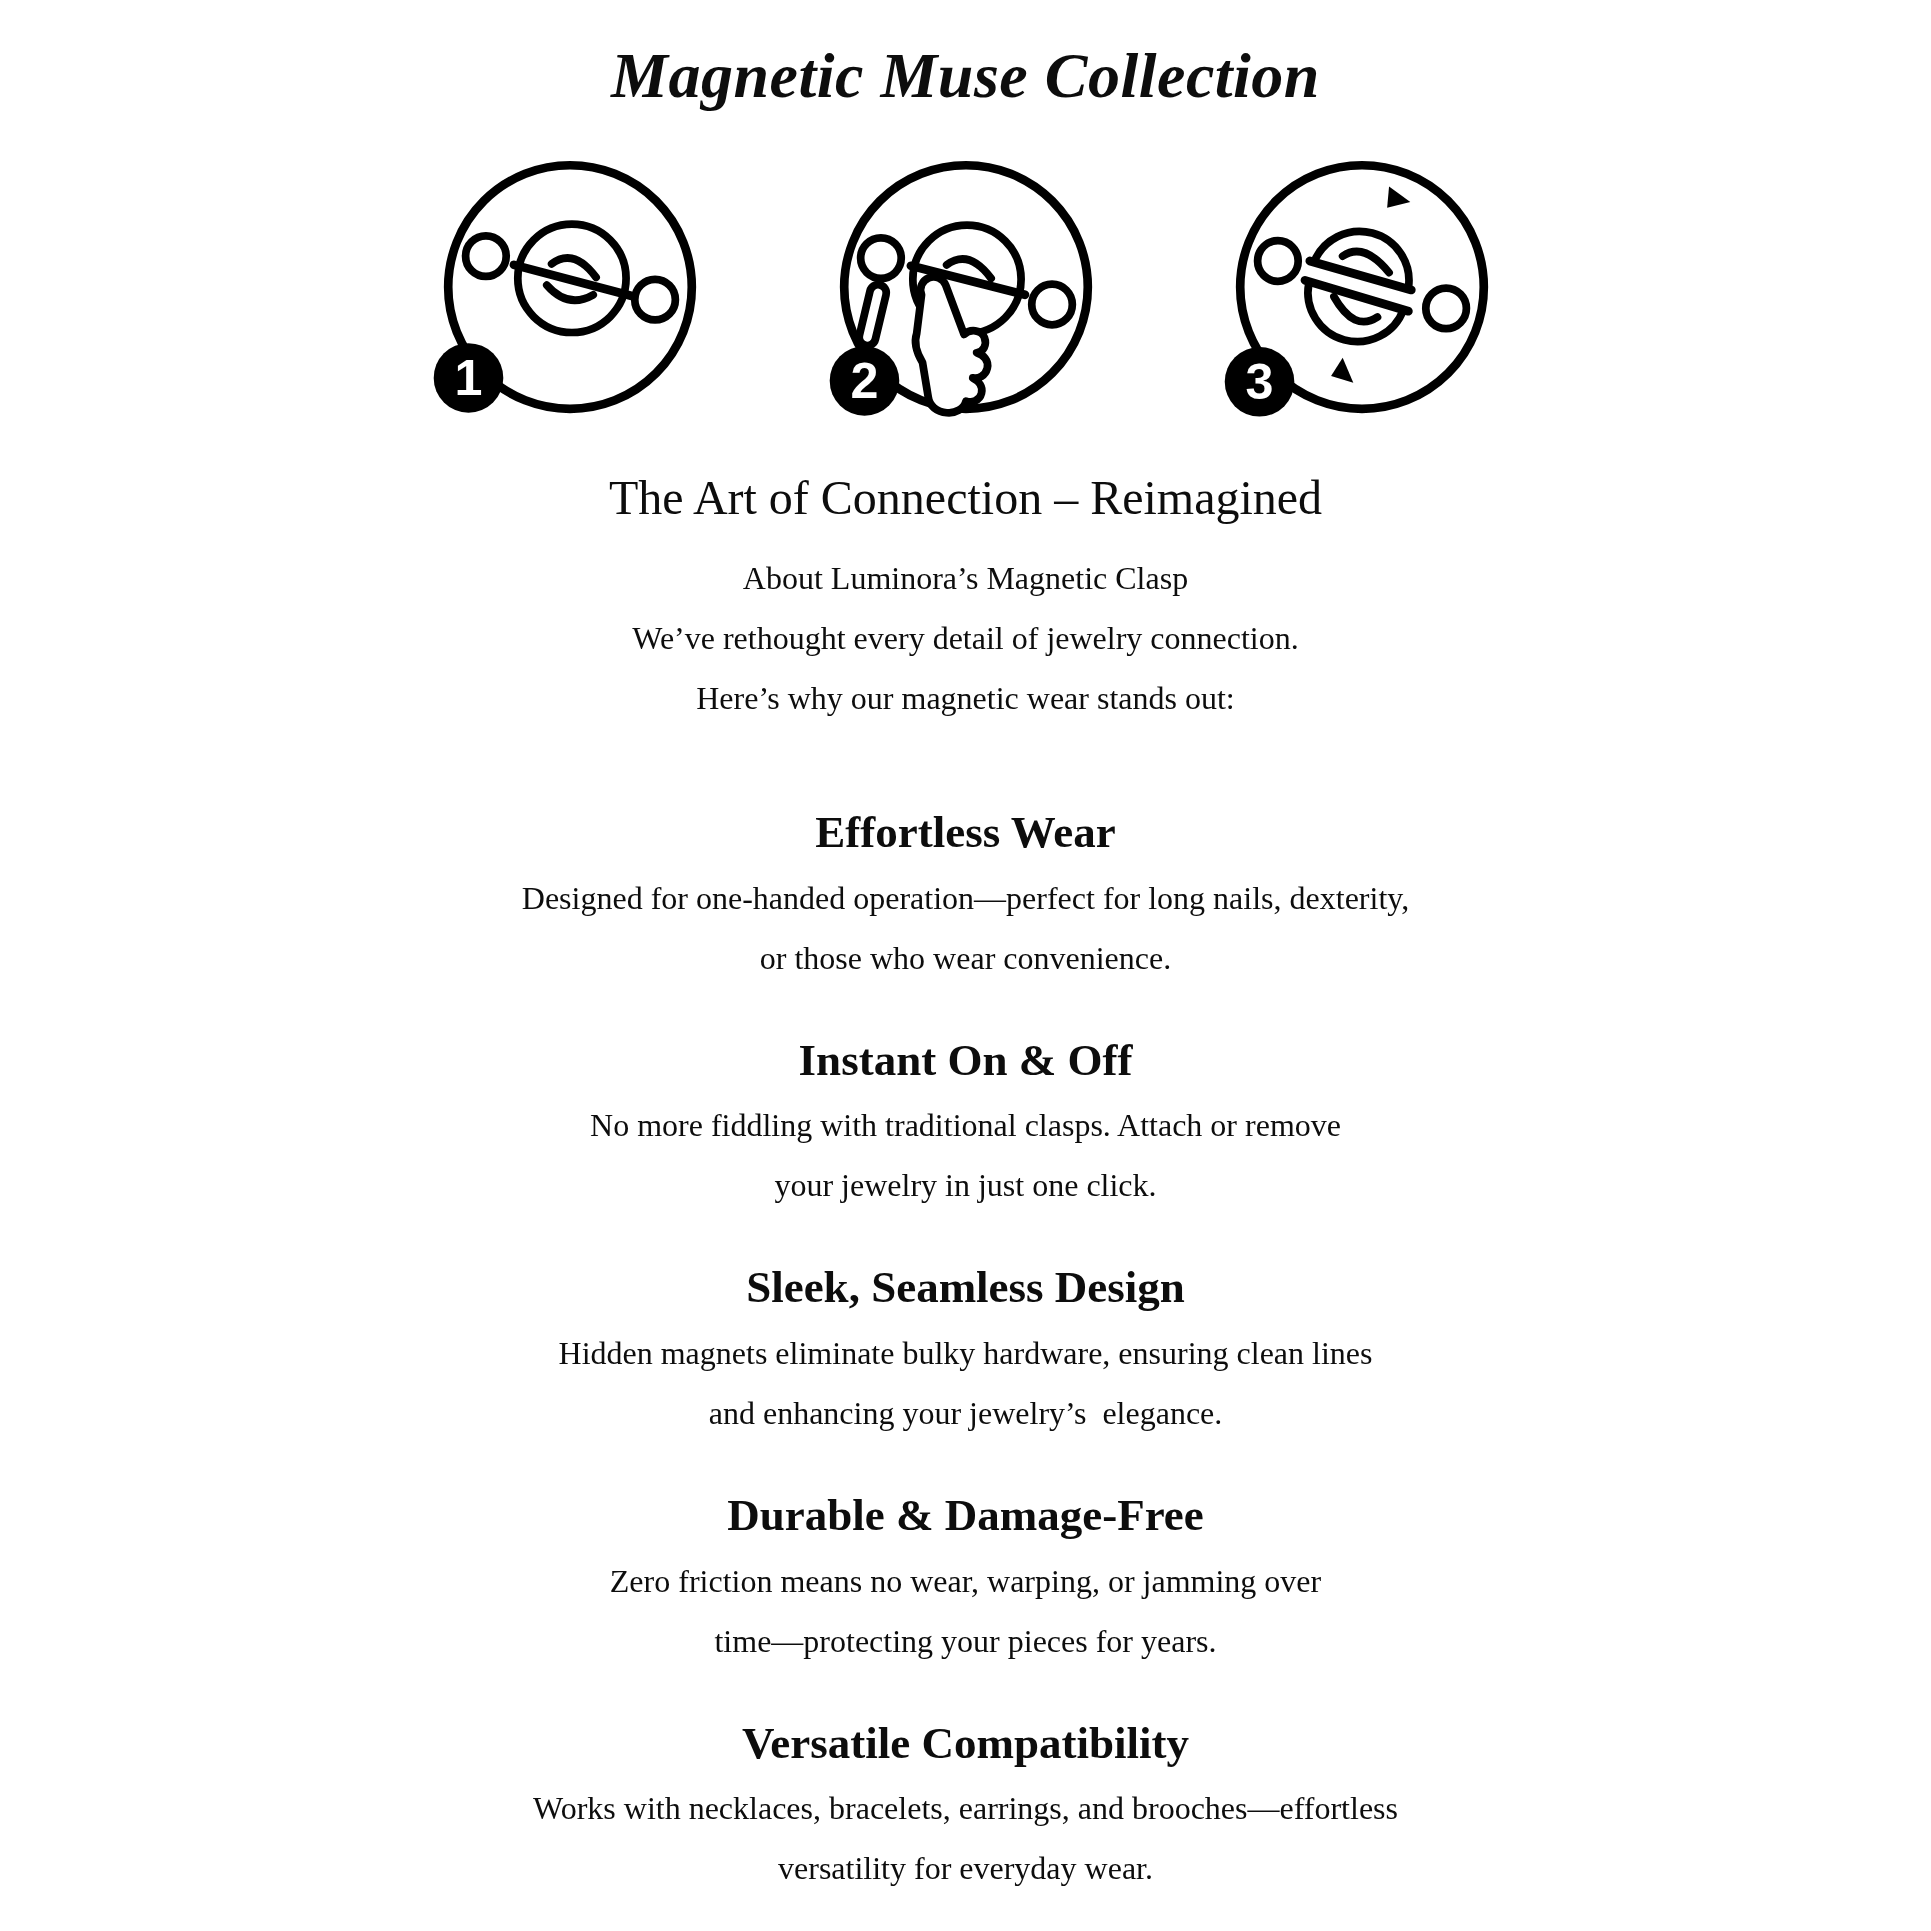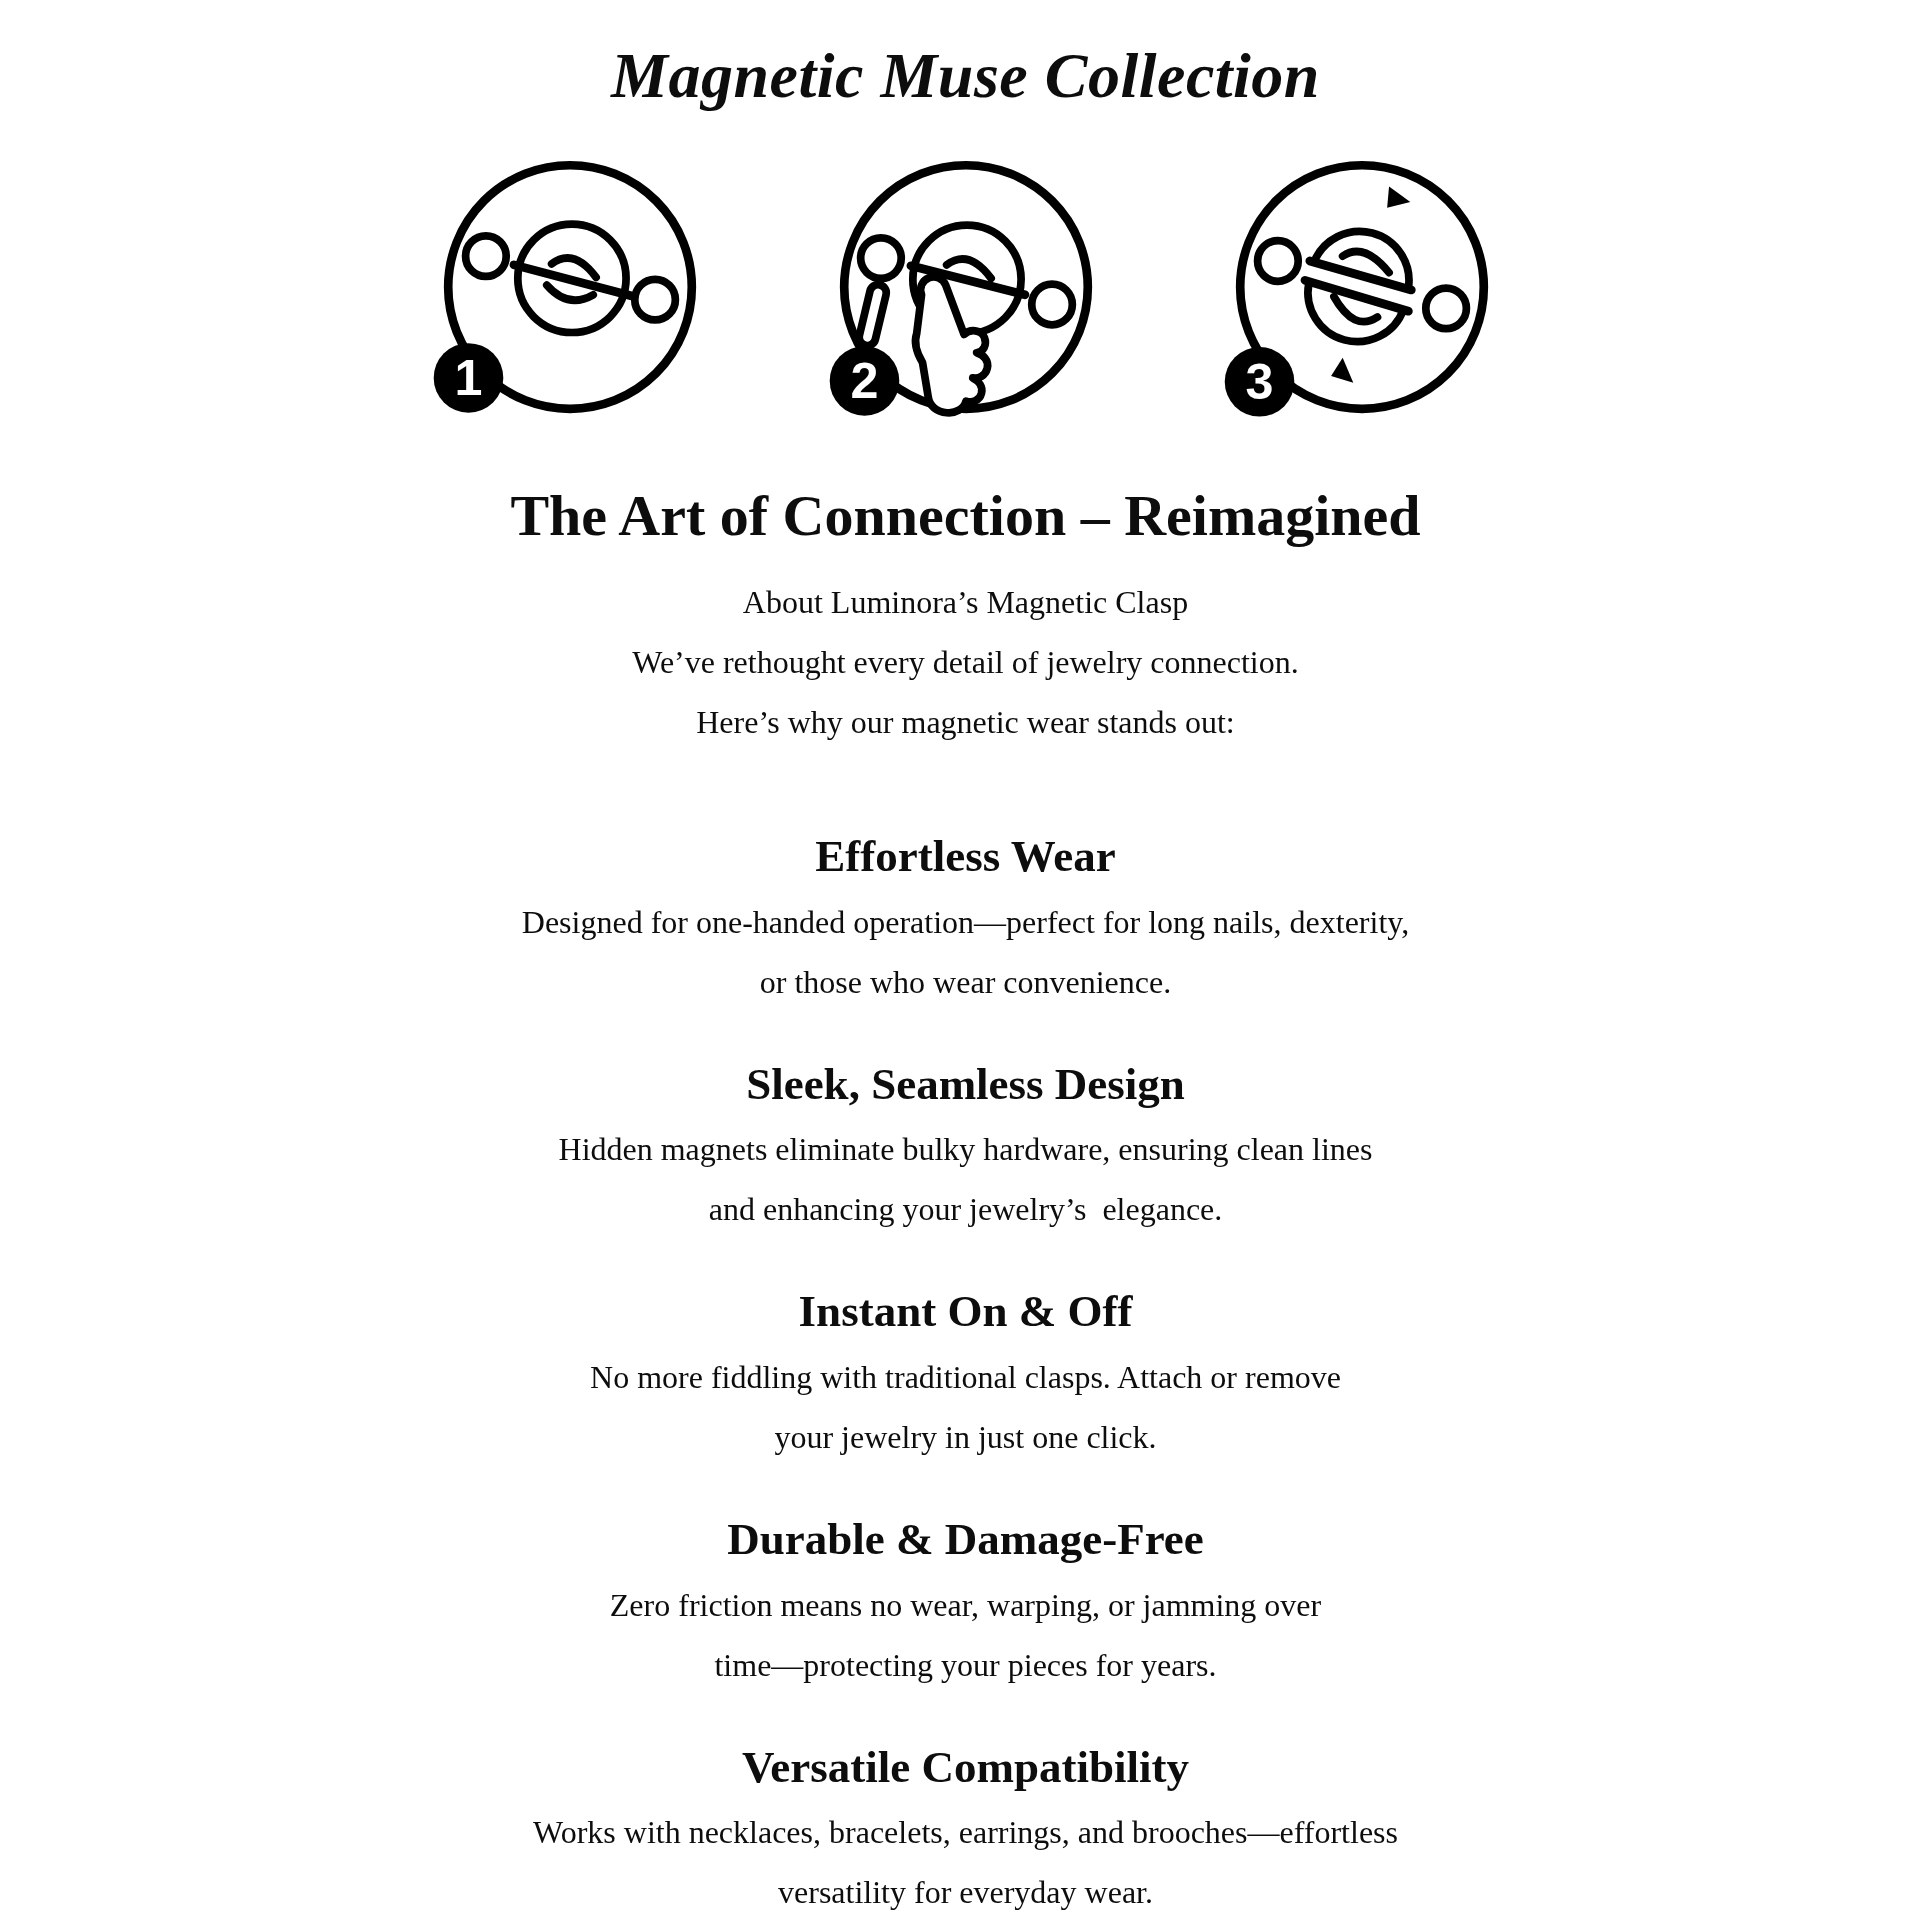--- a/index.html
+++ b/index.html
@@ -20,23 +20,23 @@
   }
   .steps-row {
     margin-top:31px;
     display:flex;
     justify-content:center;
     align-items:center;
     gap:106px;
   }
   .step-icon svg { display:block; }
   .main-heading {
-    margin-top:48px;
-    font-size:58px;
-    font-weight:700;
+    margin-top:36px;
+    font-size:48px;
+    font-weight:400;
   }
   .intro {
     margin-top:23px;
     font-size:43px;
     line-height:60px;
     font-weight:400;
   }
   .section { margin-top:44px; }
   .section.first { margin-top:76px; }
   .section-heading {
@@ -144,29 +144,29 @@
     <div class="intro-line">Here’s why our magnetic wear stands out:</div>
   </div>
 
   <div class="section first">
     <div class="section-heading">Effortless Wear</div>
     <div class="section-line">Designed for one-handed operation—perfect for long nails, dexterity,</div>
     <div class="section-line">or those who wear convenience.</div>
   </div>
 
   <div class="section">
+    <div class="section-heading">Instant On &amp; Off</div>
+    <div class="section-line">No more fiddling with traditional clasps. Attach or remove</div>
+    <div class="section-line">your jewelry in just one click.</div>
+  </div>
+
+  <div class="section">
     <div class="section-heading">Sleek, Seamless Design</div>
     <div class="section-line">Hidden magnets eliminate bulky hardware, ensuring clean lines</div>
     <div class="section-line">and enhancing your jewelry’s  elegance.</div>
-  </div>
-
-  <div class="section">
-    <div class="section-heading">Instant On &amp; Off</div>
-    <div class="section-line">No more fiddling with traditional clasps. Attach or remove</div>
-    <div class="section-line">your jewelry in just one click.</div>
   </div>
 
   <div class="section">
     <div class="section-heading">Durable &amp; Damage-Free</div>
     <div class="section-line">Zero friction means no wear, warping, or jamming over</div>
     <div class="section-line">time—protecting your pieces for years.</div>
   </div>
 
   <div class="section">
     <div class="section-heading">Versatile Compatibility</div>

